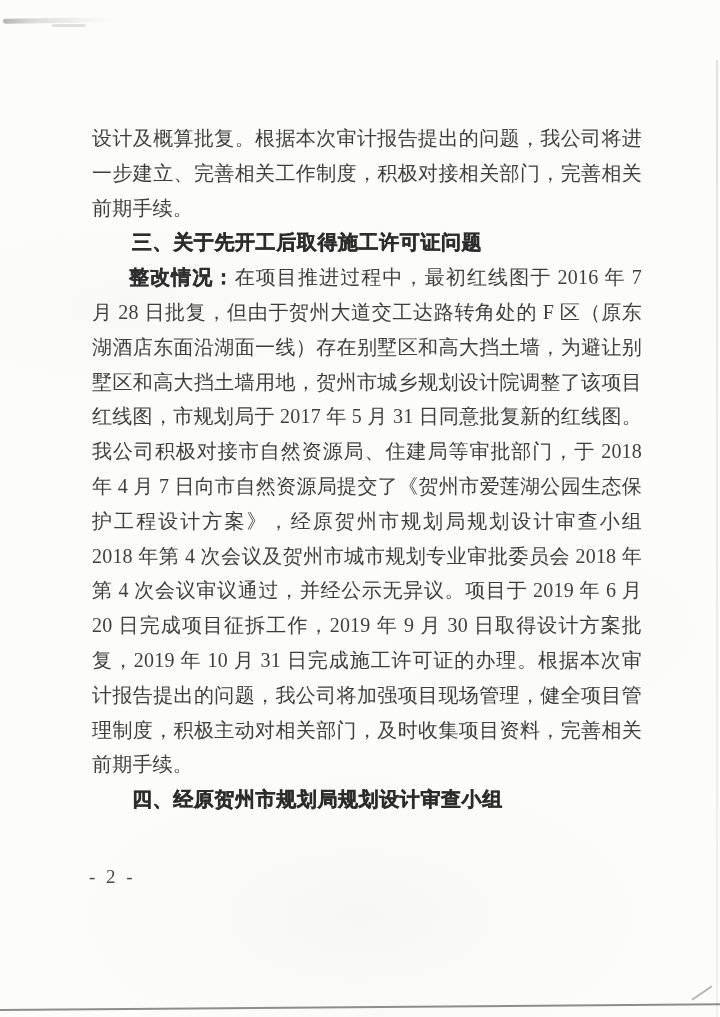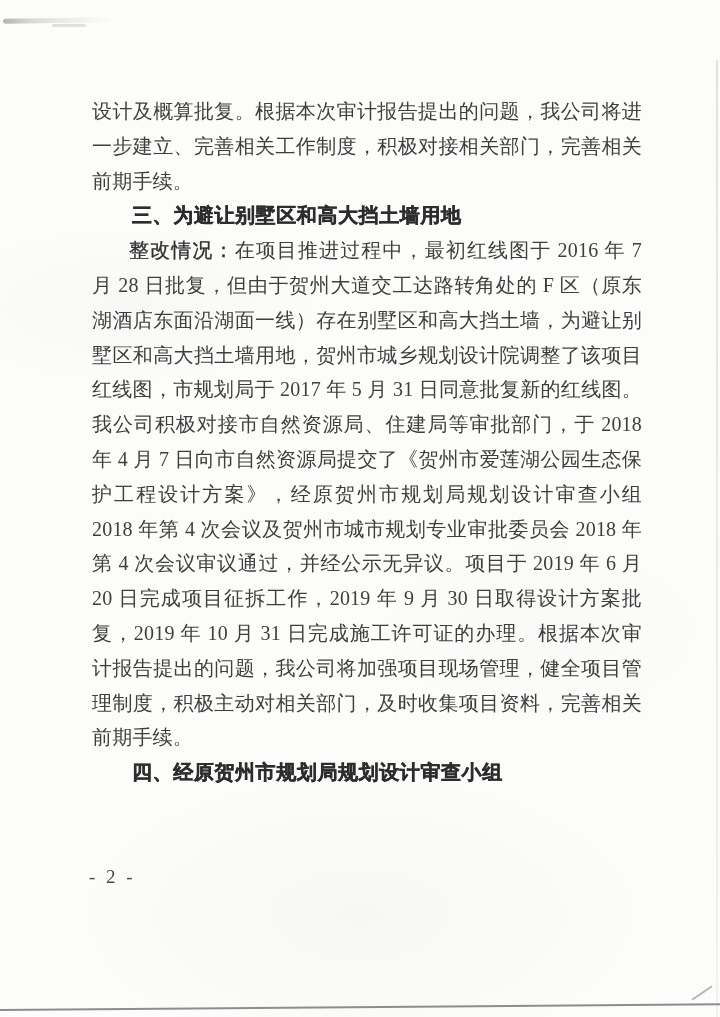--- a/index.html
+++ b/index.html
@@ -16,21 +16,21 @@
     overflow: hidden;
     background:
       radial-gradient(ellipse 300px 120px at 18% 30%, rgba(0,0,0,0.015), transparent 70%),
       radial-gradient(ellipse 260px 140px at 75% 62%, rgba(0,0,0,0.012), transparent 70%),
       radial-gradient(ellipse 400px 200px at 50% 90%, rgba(0,0,0,0.018), transparent 75%),
       #fcfcfb;
   }
   .content {
     position: absolute;
     left: 92px;
-    top: 94px;
+    top: 121px;
     width: 550px;
     color: #3e3e3e;
     font-size: 20px;
     line-height: 34.8px;
     text-align: justify;
   }
   .para {
     text-align: justify;
     letter-spacing: 0.2px;
   }
@@ -38,21 +38,21 @@
   .heading {
     font-family: "Liberation Sans", sans-serif;
     font-weight: 700;
     color: #2d2d2d;
     text-indent: 40px;
     letter-spacing: 0.6px;
     -webkit-text-stroke: 0.4px #2d2d2d;
   }
   .para-label {
     font-family: "Liberation Sans", sans-serif;
-    font-weight: 400;
+    font-weight: 700;
     color: #2f2f2f;
     -webkit-text-stroke: 0.3px #2f2f2f;
   }
   .page-number {
     position: absolute;
     left: 89px;
     top: 866px;
     font-size: 19px;
     color: #4a4a4a;
     letter-spacing: 3px;
@@ -117,21 +117,21 @@
 <div class="page">
 
   <div class="smudge-topleft"></div>
   <div class="smudge-topleft-dot"></div>
   <div class="edge-right"></div>
 
   <div class="content">
 
     <p class="para">设计及概算批复。根据本次审计报告提出的问题，我公司将进一步建立、完善相关工作制度，积极对接相关部门，完善相关前期手续。</p>
 
-    <p class="heading">三、为避让别墅区和高大挡土墙用地</p>
+    <p class="heading">三、关于先开工后取得施工许可证问题</p>
 
     <p class="para indented"><span class="para-label">整改情况：</span><span>在项目推进过程中，最初红线图于 2016 年 7 月 28 日批复，但由于贺州大道交工达路转角处的 F 区（原东湖酒店东面沿湖面一线）存在别墅区和高大挡土墙，为避让别墅区和高大挡土墙用地，贺州市城乡规划设计院调整了该项目红线图，市规划局于 2017 年 5 月 31 日同意批复新的红线图。我公司积极对接市自然资源局、住建局等审批部门，于 2018 年 4 月 7 日向市自然资源局提交了《贺州市爱莲湖公园生态保护工程设计方案》，经原贺州市规划局规划设计审查小组 2018 年第 4 次会议及贺州市城市规划专业审批委员会 2018 年第 4 次会议审议通过，并经公示无异议。项目于 2019 年 6 月 20 日完成项目征拆工作，2019 年 9 月 30 日取得设计方案批复，2019 年 10 月 31 日完成施工许可证的办理。根据本次审计报告提出的问题，我公司将加强项目现场管理，健全项目管理制度，积极主动对相关部门，及时收集项目资料，完善相关前期手续。</span></p>
 
     <p class="heading">四、经原贺州市规划局规划设计审查小组</p>
 
 
   </div>
 
   <div class="page-number">- 2 -</div>
 

